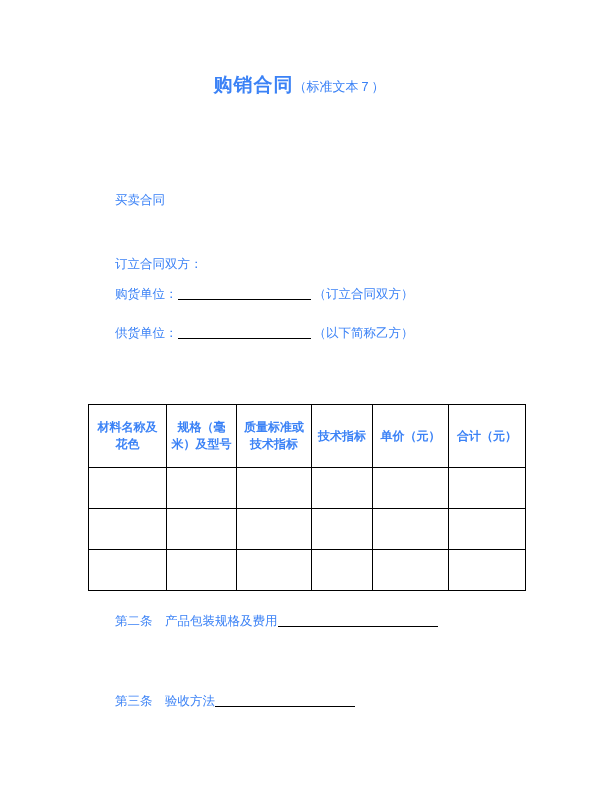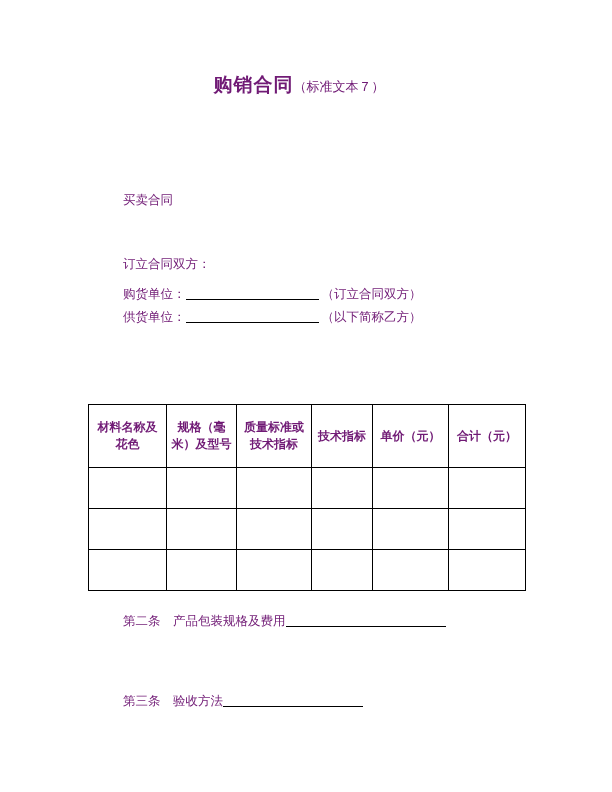--- a/index.html
+++ b/index.html
@@ -5,21 +5,21 @@
   html, body {
     margin: 0;
     padding: 0;
     background: #ffffff;
   }
   .page {
     position: relative;
     width: 598px;
     height: 792px;
     background: #ffffff;
-    color: #701a75;
+    color: #3b82f6;
     font-family: "Liberation Serif", "DejaVu Serif", serif;
     font-size: 12.5px;
     overflow: hidden;
   }
   .doc-title {
     position: absolute;
     top: 72px;
     left: 0;
     width: 100%;
     text-align: center;
@@ -32,26 +32,25 @@
   }
   .title-sub {
     font-size: 13px;
     font-weight: normal;
   }
   .line {
     position: absolute;
     left: 115px;
     white-space: nowrap;
     line-height: 16px;
-    margin-left: 8px;
   }
   .intro      { top: 192px; }
   .parties    { top: 256px; }
   .buyer-line { top: 286px; }
-  .seller-line{ top: 309px; }
+  .seller-line{ top: 325px; }
   .article1   { top: 377px; }
   .article2   { top: 613px; font-family: Liberation Serif, serif; }
   .article3   { top: 693px; }
   .blank {
     display: inline-block;
     border-bottom: 1px solid #000000;
     height: 13px;
     vertical-align: -2px;
   }
   .blank-party { width: 133px; margin-right: 3px; }

